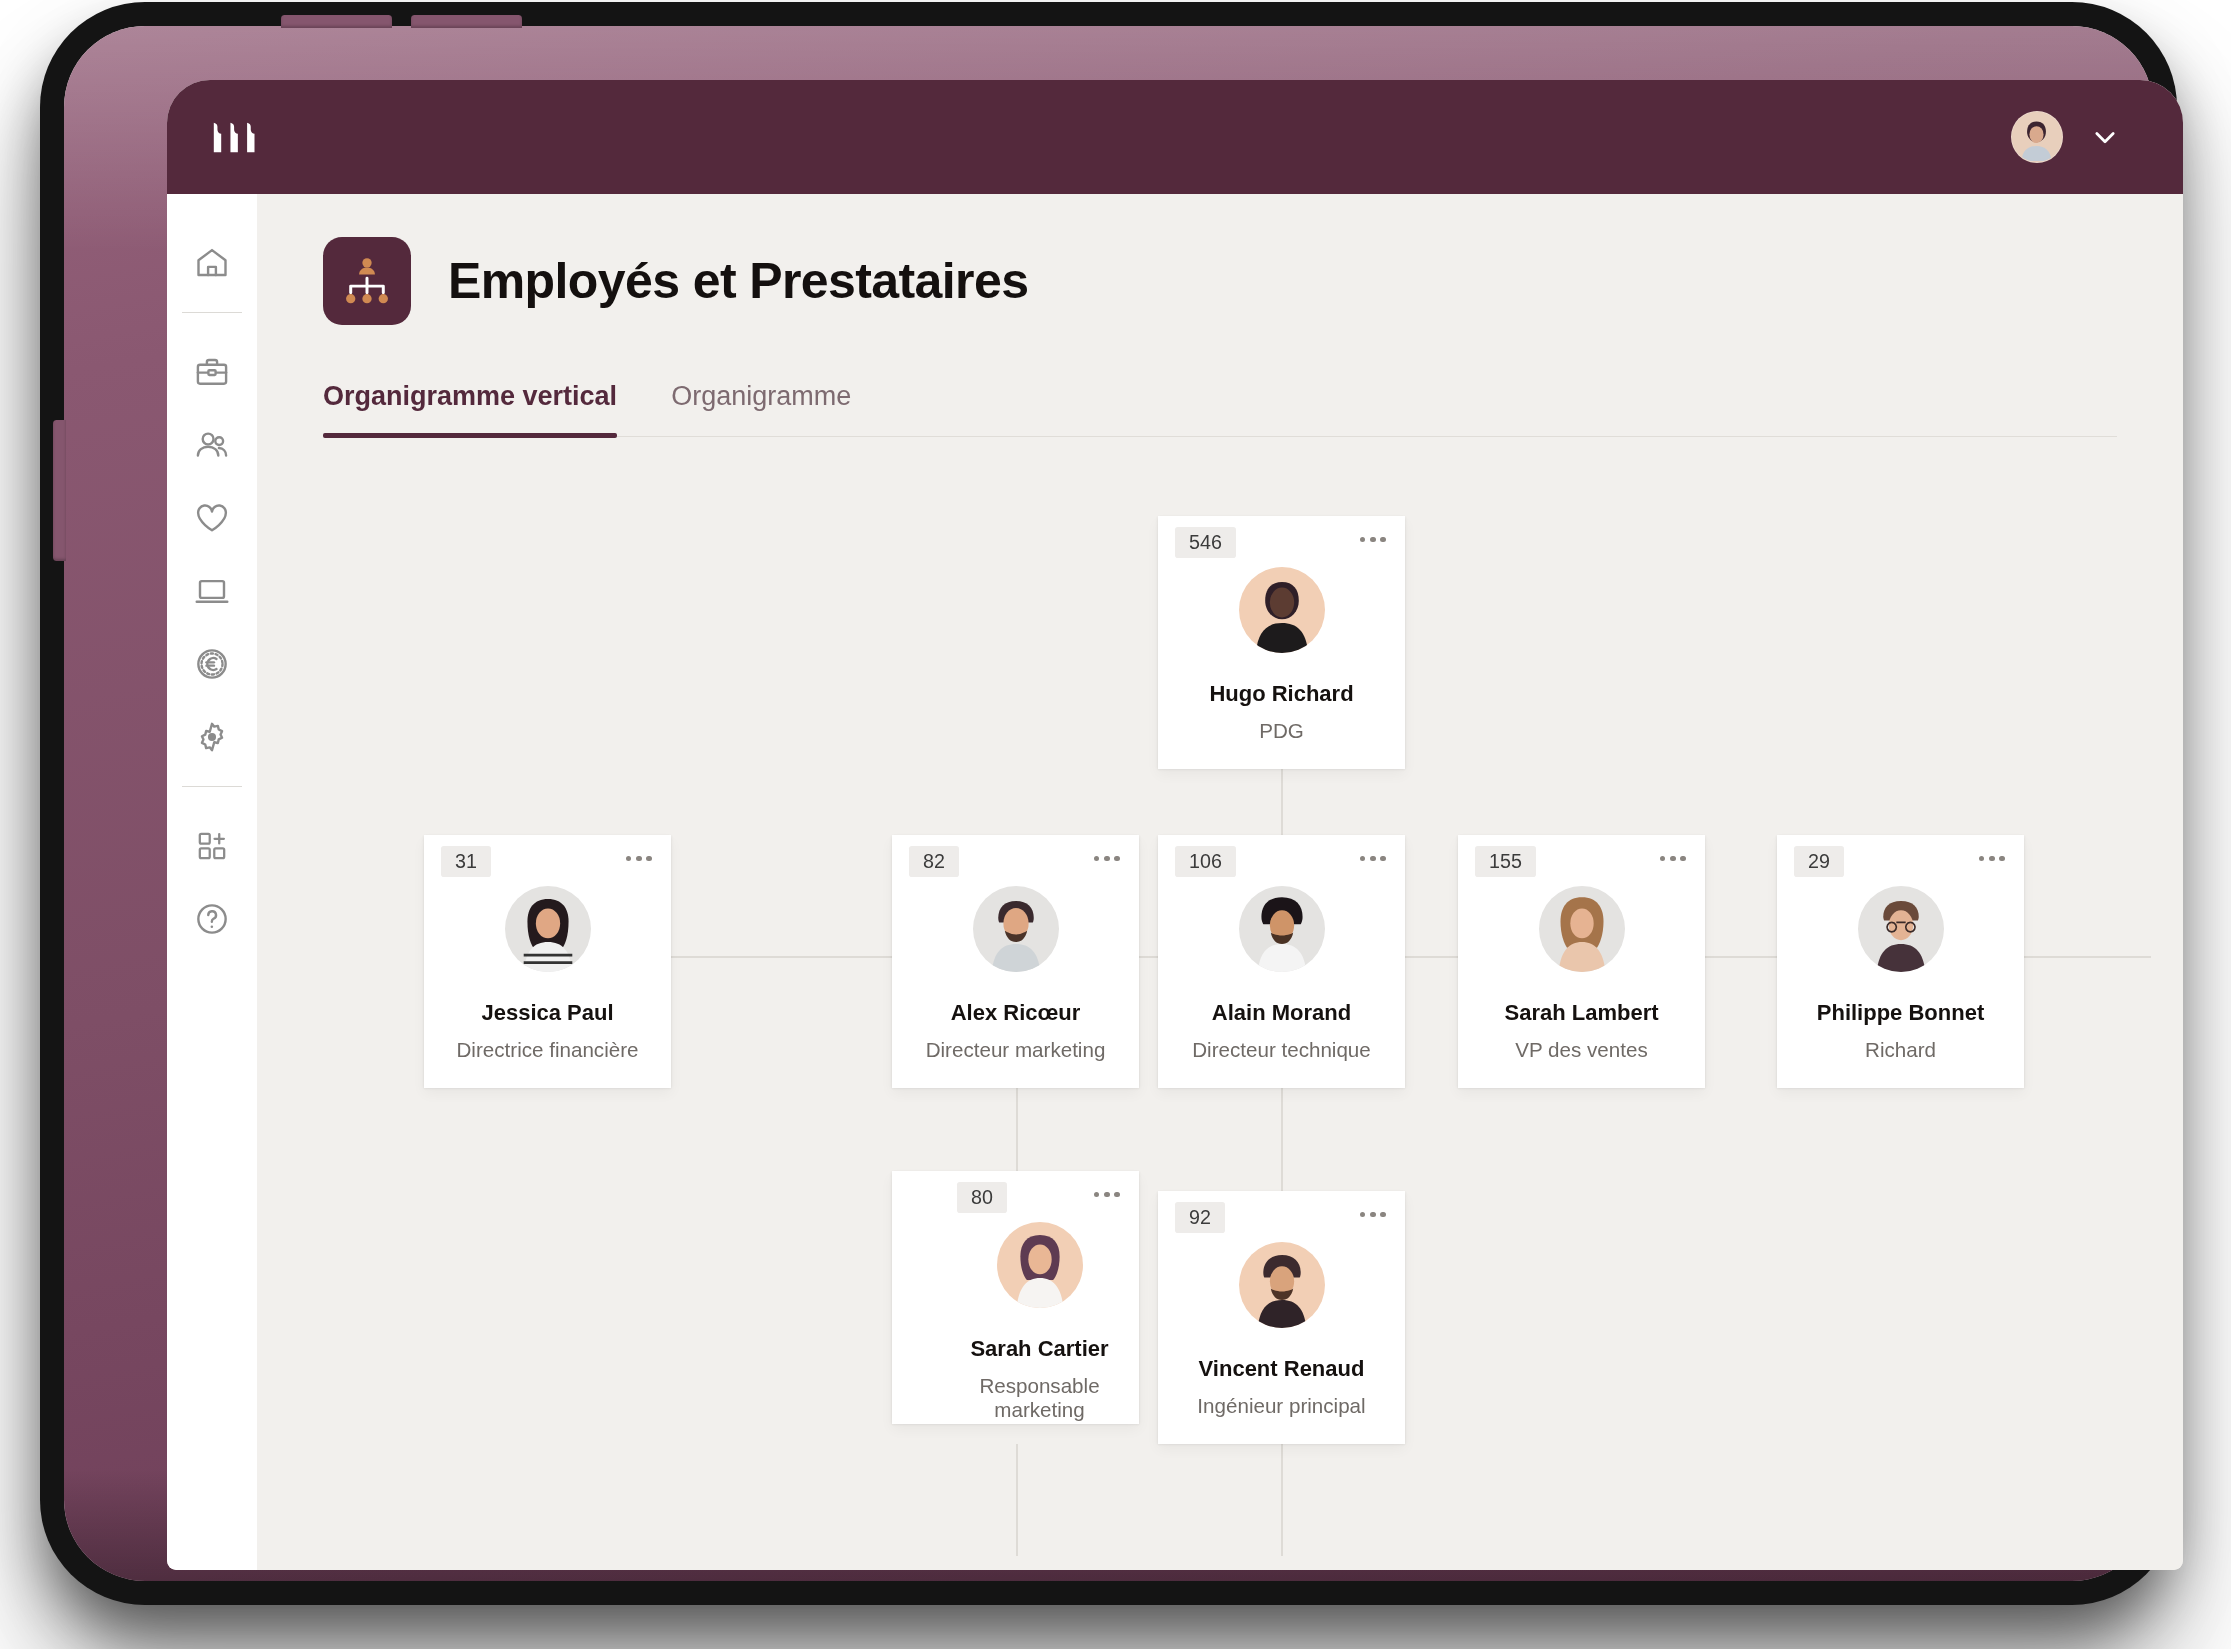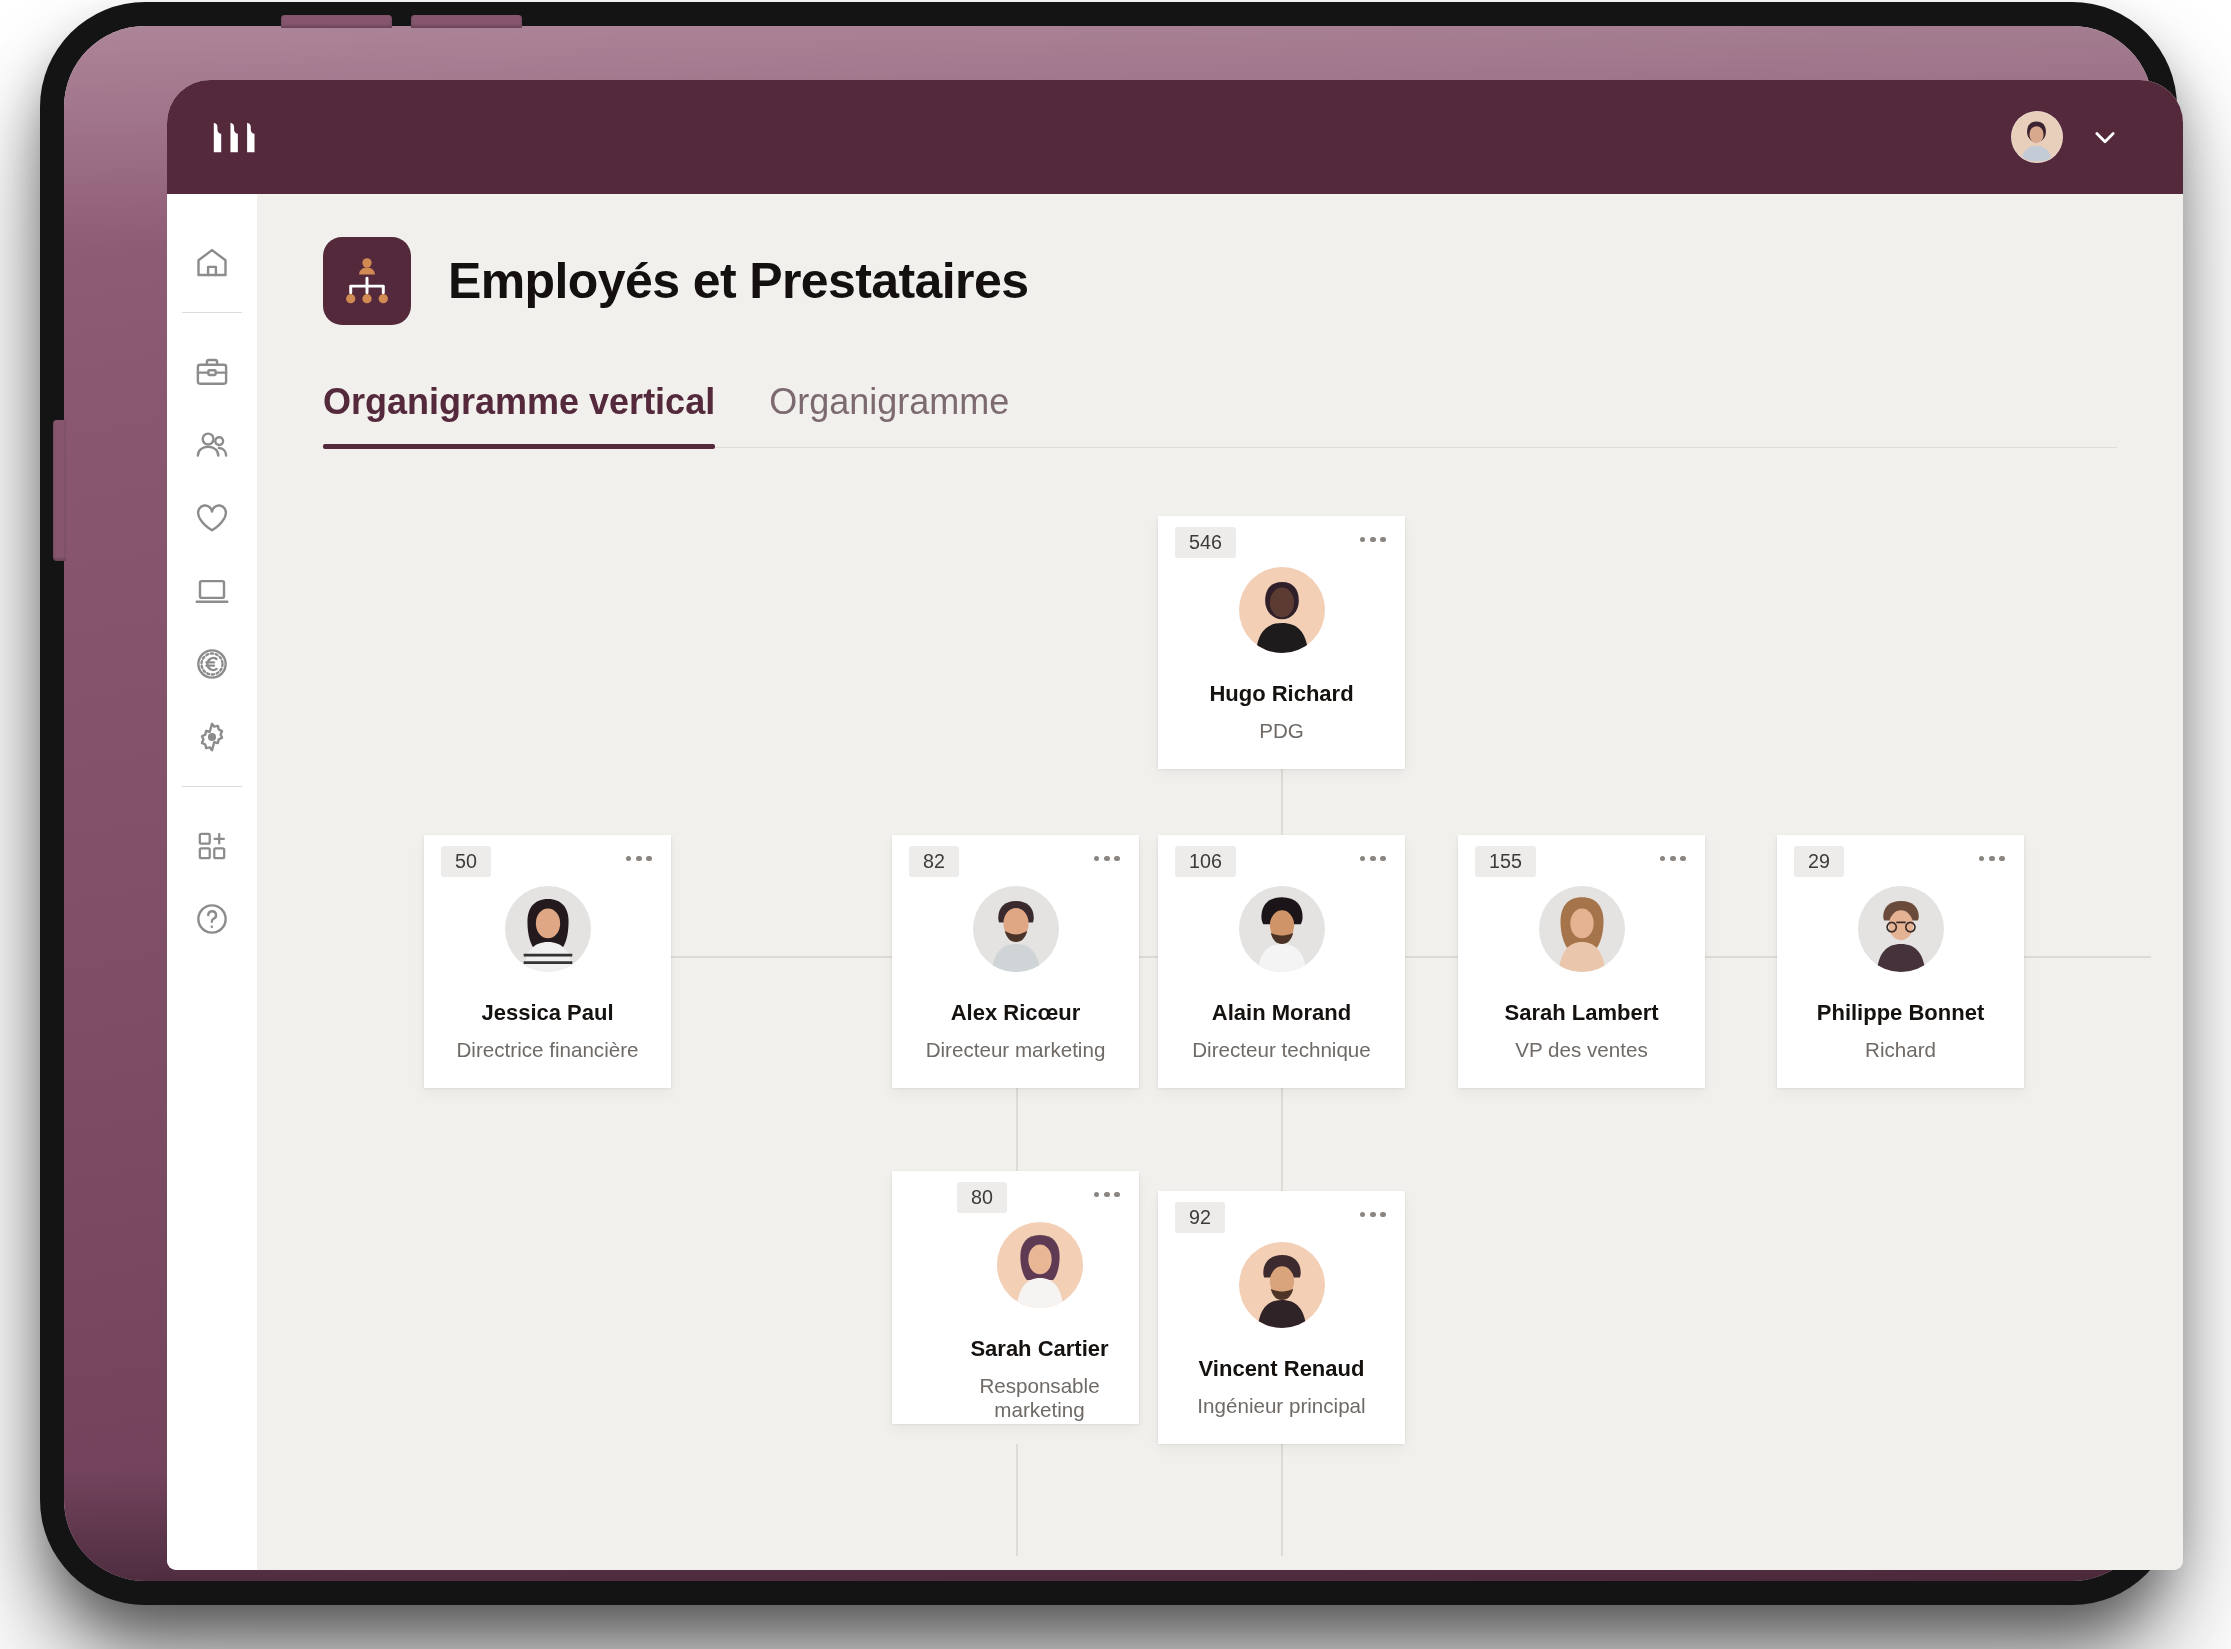--- a/index.html
+++ b/index.html
@@ -70,21 +70,21 @@
 
   
   #page-head{ display:flex; align-items:center; gap:37px; padding:43px 0 0 66px; }
   #page-icon{ width:88px; height:88px; border-radius:19px; background:#54293c;
     display:flex; align-items:center; justify-content:center; flex:0 0 88px; }
   #page-title{ font-size:50px; font-weight:bold; color:#14100f; letter-spacing:-0.6px; }
 
   
   #tabs{ margin:56px 0 0 66px; margin-right:66px; display:flex; gap:0;
     border-bottom:1.9px solid #e0ddd8; }
-  .tab{ font-size:36px; padding:0 0 24px 0; margin-right:54px; cursor:pointer;
+  .tab{ font-size:27px; padding:0 0 24px 0; margin-right:54px; cursor:pointer;
     color:#7d6a70; position:relative; }
   .tab.active{ color:#54293c; font-weight:bold; }
   .tab.active::after{ content:""; position:absolute; left:0; right:0; bottom:-1.9px;
     height:4.7px; background:#54293c; border-radius:1.9px; }
 
   
   #orgchart{ position:absolute; left:0; right:0; top:322px; bottom:0; }
   #org-inner{ position:relative; width:100%; height:100%; }
 
   .conn{ position:absolute; background:#dedbd6; }
@@ -294,21 +294,21 @@
                   <ellipse cx="46" cy="38" rx="13" ry="16" fill="#5c3c32"></ellipse>
                   <path d="M46 60c-16 0-26 9-28 32h56c-2-23-12-32-28-32z" fill="#1d1b1c"></path>
                 </svg>
               </div>
               <div class="node-name">Hugo Richard</div>
               <div class="node-role">PDG</div>
             </div>
 
             <div class="node" style="left:167px; top:319px;">
               <div class="node-top">
-                <span class="badge">50</span>
+                <span class="badge">31</span>
                 <span class="kebab">
                   <i></i>
                     <i></i>
                     <i></i>
                   </span>
               </div>
               <div class="node-avatar">
                 <svg width="86" height="86" viewBox="0 0 92 92" aria-hidden="true">
                   <rect width="92" height="92" fill="#e4e3e1"></rect>
                   <path d="M46 14c-15 0-22 10-22 24 0 16 4 26 8 30H60c4-4 8-14 8-30 0-14-7-24-22-24z" fill="#241a1d"></path>

